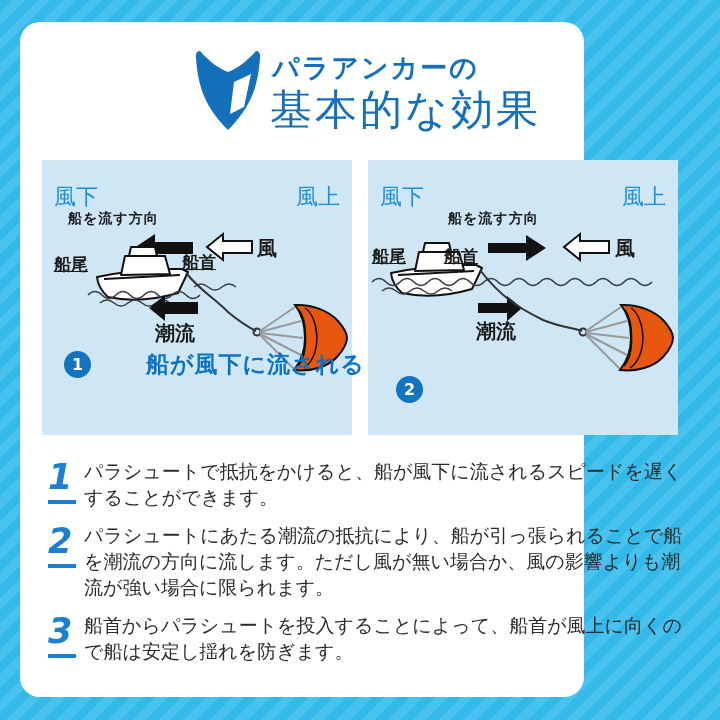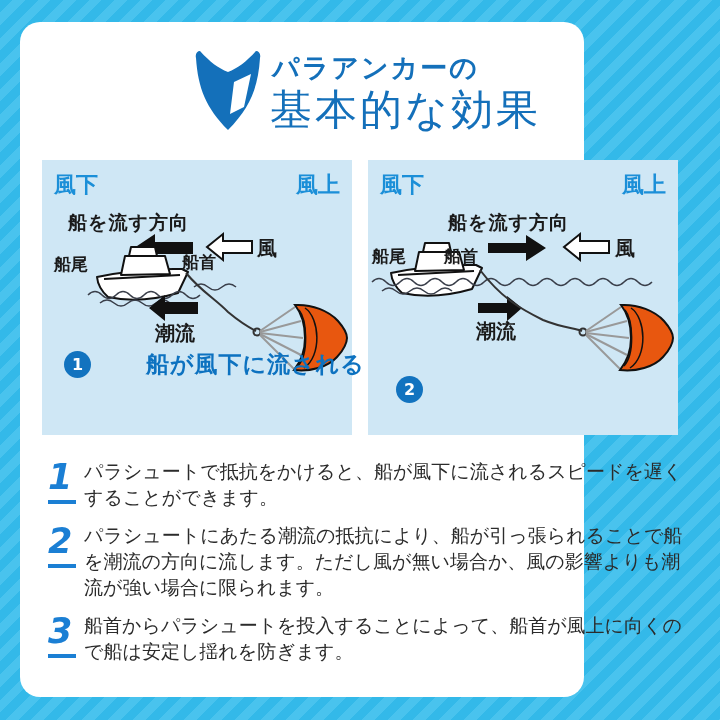--- a/index.html
+++ b/index.html
@@ -12,23 +12,23 @@
   .hicon{position:absolute;left:168px;top:24px;width:80px;height:88px;}
   .t1{position:absolute;left:252px;top:28px;font-size:27px;font-weight:bold;
     color:#1470ba;letter-spacing:2px;white-space:nowrap;}
   .t2{position:absolute;left:250px;top:60px;font-size:42px;font-weight:normal;
     color:#1470ba;letter-spacing:3px;white-space:nowrap;}
   
   .panel{position:absolute;top:138px;width:310px;height:275px;background:#cfe7f5;}
   .panel.left{left:22px;} .panel.right{left:348px;}
   .panel svg{position:absolute;left:0;top:0;}
   .plabel{position:absolute;color:#1a1a1a;white-space:nowrap;}
-  .wind{font-size:22px;font-weight:bold;color:#1b8fd8;}
-  .dir{font-size:19px;font-weight:600;letter-spacing:1px;}
-  .small{font-size:17px;font-weight:600;}
+  .wind{font-size:22px;font-weight:normal;color:#1b8fd8;margin-top:12px;}
+  .dir{font-size:14px;font-weight:600;letter-spacing:1px;}
+  .small{font-size:17px;font-weight:600;text-decoration:underline;}
   .mid{font-size:20px;font-weight:600;}
   .badge{position:absolute;width:27px;height:27px;border-radius:50%;
     background:#1273bf;color:#fff;font-size:16px;font-weight:bold;
     display:flex;align-items:center;justify-content:center;}
   .cap{position:absolute;font-size:23px;font-weight:800;color:#0d72c0;
     white-space:nowrap;letter-spacing:1px;margin-left:48px;}
   
   .notes{position:absolute;left:28px;top:436px;width:640px;
     display:flex;flex-direction:column;gap:12px;}
   .note{display:flex;align-items:flex-start;}

